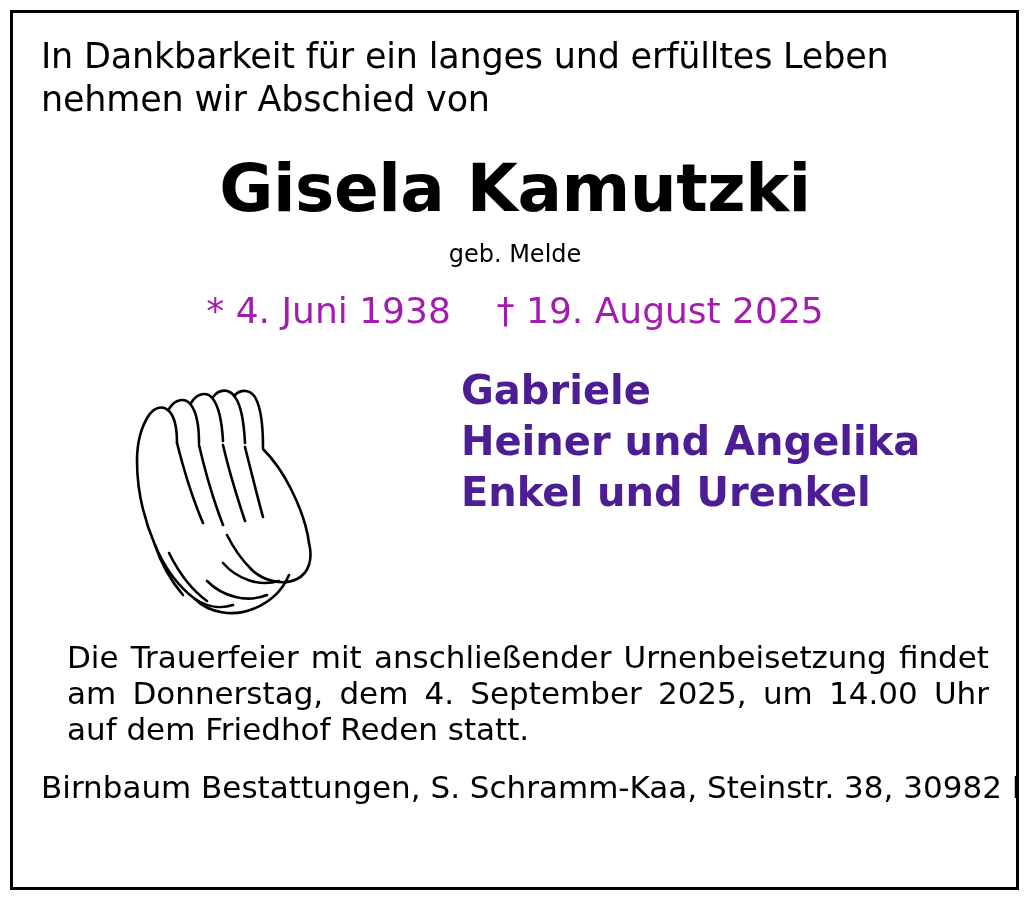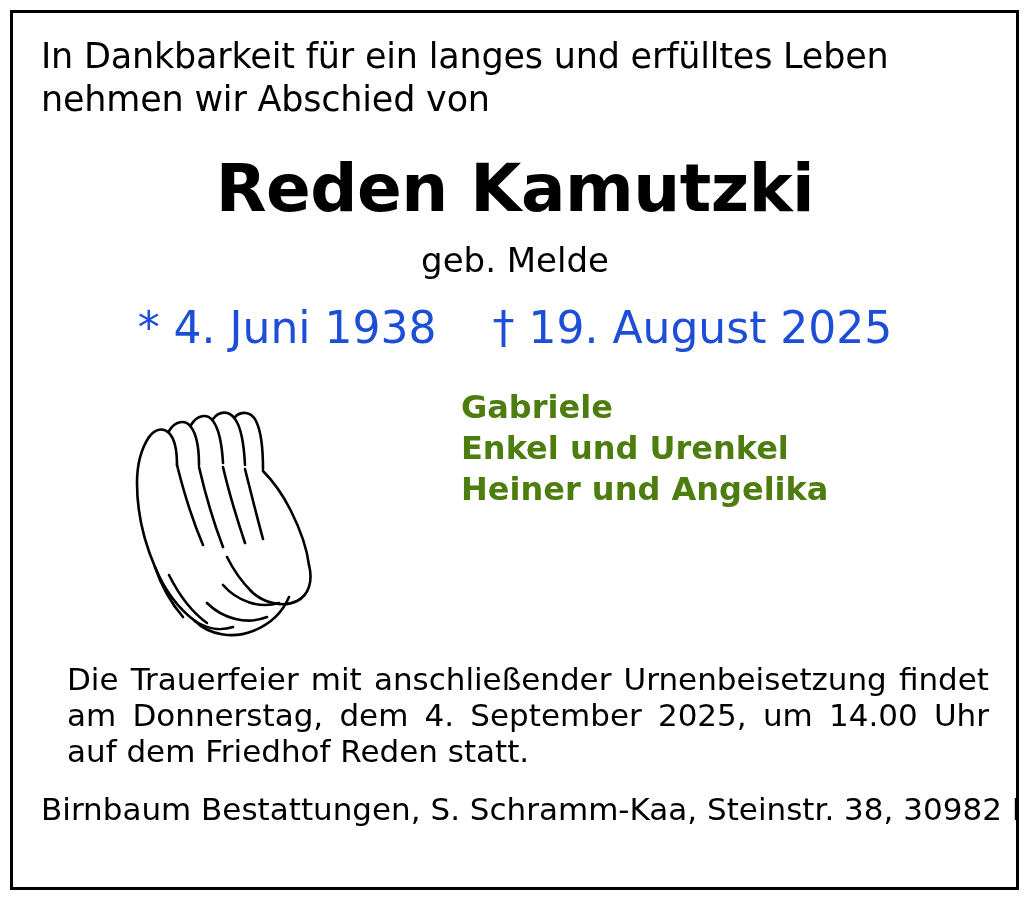--- a/index.html
+++ b/index.html
@@ -49,27 +49,27 @@
   }
   .deceased-name {
     font-size: 66px;
     font-weight: bold;
     line-height: 1.05;
     letter-spacing: -0.5px;
     color: #000;
   }
   .maiden-name {
     margin-top: 16px;
-    font-size: 34px;
+    font-size: 24px;
     color: #000;
   }
   .dates {
     margin-top: 22px;
-    font-size: 44px;
-    color: #1d4ed8;
+    font-size: 36px;
+    color: #a21caf;
     white-space: pre;
   }
 
   .middle {
     position: relative;
     margin-top: 34px;
     height: 262px;
   }
 
   .hands-icon {
@@ -86,24 +86,24 @@
   }
 
   .family {
     position: absolute;
     left: 420px;
     top: 0px;
     width: 530px;
     text-align: left;
   }
   .family-line {
-    font-size: 32px;
+    font-size: 40px;
     font-weight: bold;
     line-height: 1.28;
-    color: #4d7c0f;
+    color: #4c1d95;
     white-space: nowrap;
   }
 
   .ceremony {
     margin-top: 12px;
     font-size: 31px;
     line-height: 1.17;
     color: #000;
     text-align: justify;
     text-align-last: left;
@@ -123,21 +123,21 @@
 </head>
 <body>
 
 <div class="page">
   <div class="notice">
     <div class="inner">
 
       <div class="intro">In Dankbarkeit für ein langes und erfülltes Leben nehmen wir Abschied von</div>
 
       <div class="name-block">
-        <div class="deceased-name">Reden Kamutzki</div>
+        <div class="deceased-name">Gisela Kamutzki</div>
         <div class="maiden-name">geb. Melde</div>
         <div class="dates">* 4. Juni 1938    † 19. August 2025</div>
       </div>
 
       <div class="middle">
 
         <div class="hands-icon">
           <svg viewBox="0 0 240 250" xmlns="http://www.w3.org/2000/svg">
             <g fill="none" stroke="#000" stroke-width="2.6" stroke-linecap="round" stroke-linejoin="round">
 
@@ -163,22 +163,22 @@
               <path d="M112 196 C126 212 148 220 168 214"></path>
 
               <path d="M58 186 C68 206 82 224 96 234"></path>
               <path d="M44 178 C50 196 60 214 72 228"></path>
             </g>
           </svg>
         </div>
 
         <div class="family">
           <div class="family-line">Gabriele</div>
+          <div class="family-line">Heiner und Angelika</div>
           <div class="family-line">Enkel und Urenkel</div>
-          <div class="family-line">Heiner und Angelika</div>
         </div>
 
       </div>
 
       <div class="ceremony">Die Trauerfeier mit anschließender Urnenbeisetzung findet am Donnerstag, dem 4. September 2025, um 14.00 Uhr auf dem Friedhof Reden statt.</div>
 
       <div class="funeral-home">Birnbaum Bestattungen, S. Schramm-Kaa, Steinstr. 38, 30982 Pattensen</div>
 
     </div>
   </div>

